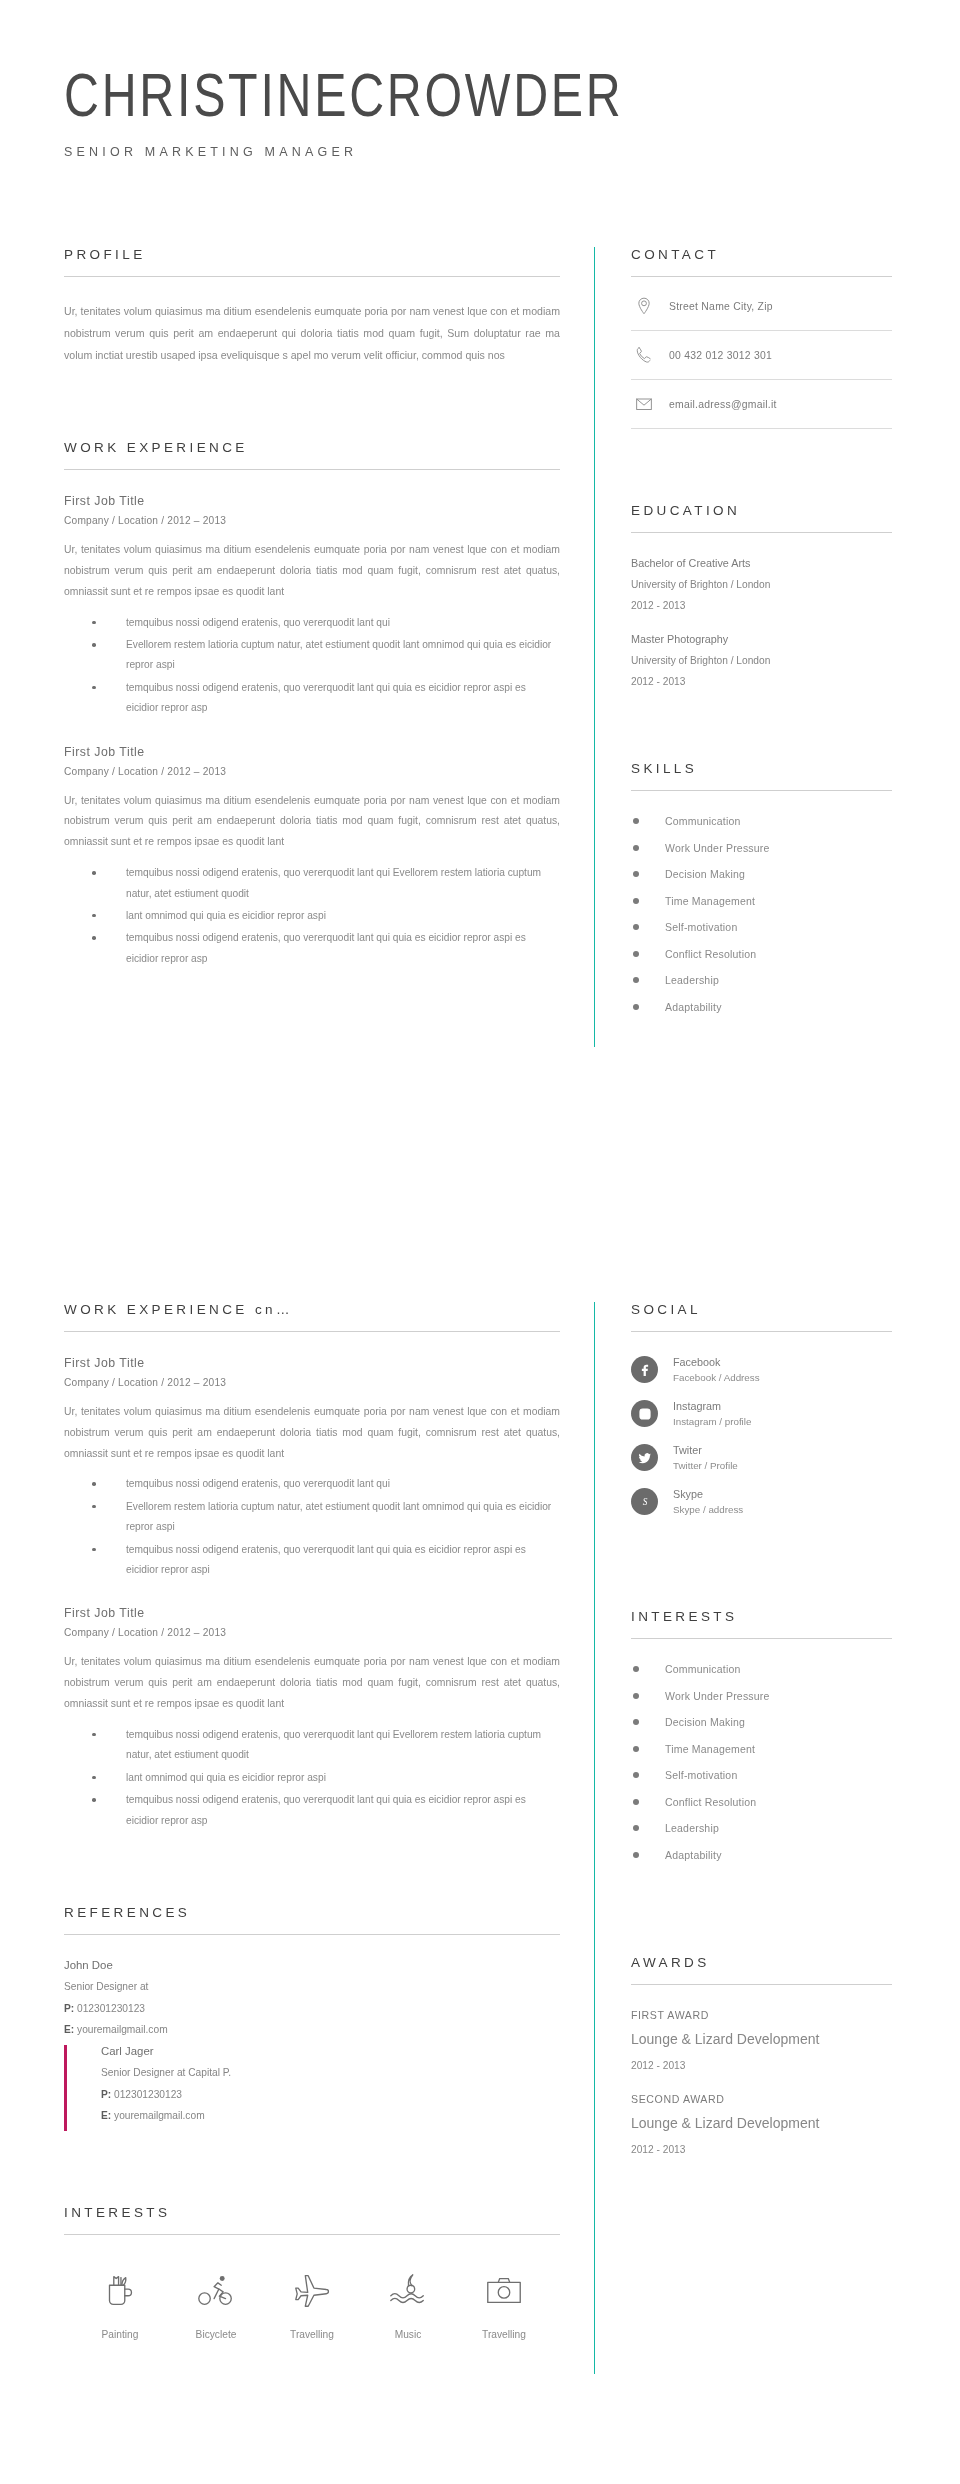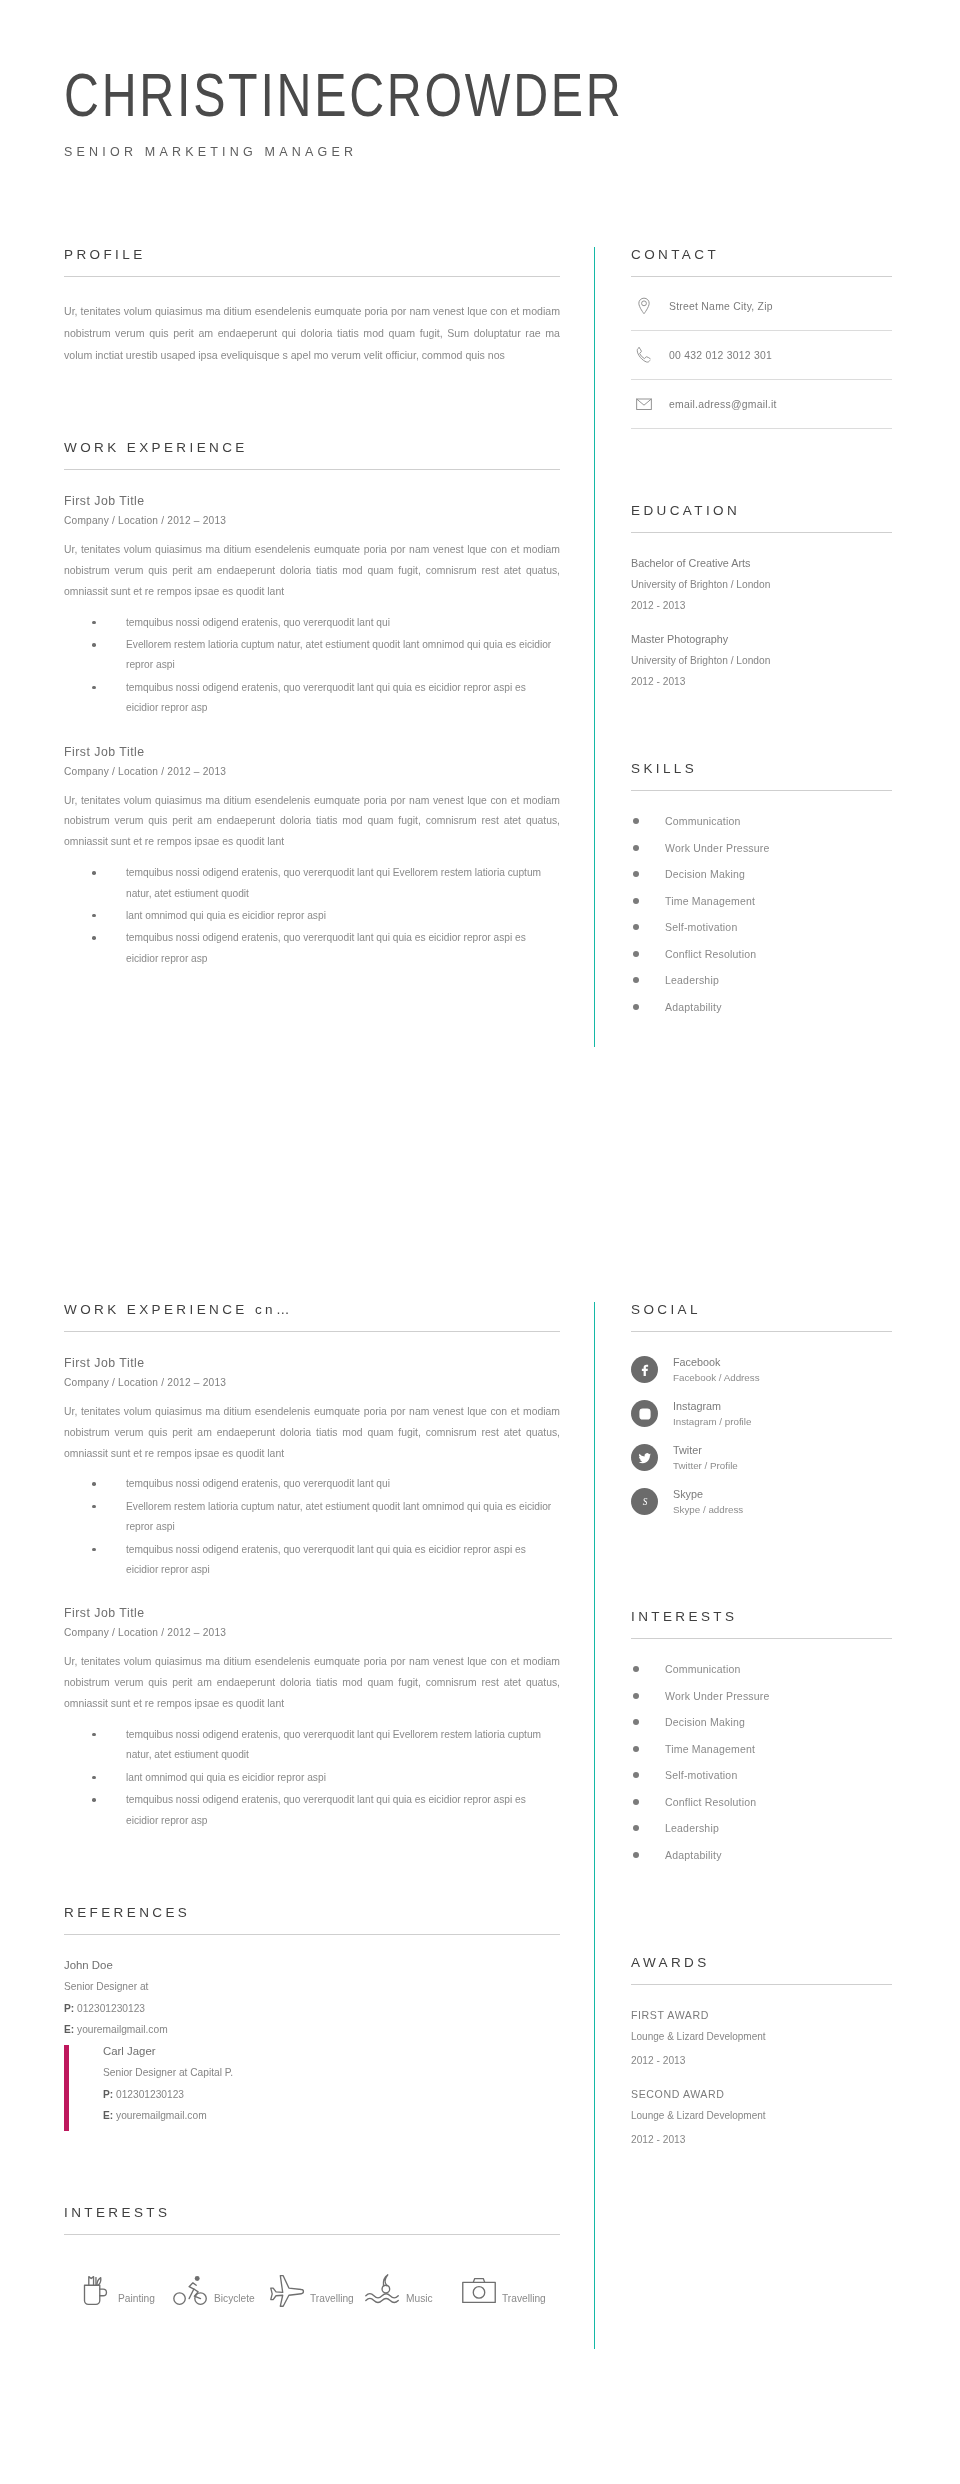--- a/index.html
+++ b/index.html
@@ -179,57 +179,57 @@
     display: flex; align-items: center; justify-content: center;
   }
   .social-badge svg { width: 16px; height: 16px; fill: #ffffff; }
   .social-name { font-size: 10.8px; color: #7b7b7b; margin-bottom: 4px; }
   .social-sub  { font-size: 9.8px; color: #8d8d8d; }
 
   
   .refs { display: flex; flex-direction: column; }
   .ref-col { width: 50%; padding-right: 26px; }
   .ref-col + .ref-col {
-    border-left: 5px solid #be185d;
+    border-left: 3px solid #be185d;
     padding-left: 34px;
     padding-right: 0;
   }
   .ref-name { font-size: 11.4px; color: #6f6f6f; margin-bottom: 10px; }
   .ref-role { font-size: 10.2px; color: #858585; margin-bottom: 11px; }
   .ref-line { font-size: 10.2px; color: #858585; margin-bottom: 10px; }
   .ref-line b { color: #5c5c5c; font-weight: 700; }
 
   
   .interests {
     display: flex;
     justify-content: space-between;
     padding: 10px 8px 0 8px;
   }
   .interest {
     display: flex;
-    flex-direction: row;
+    flex-direction: column;
     align-items: center;
     width: 96px;
   }
   .interest svg { width: 46px; height: 42px; }
   .interest-label {
     margin-top: 14px;
     font-size: 10.2px;
     color: #8a8a8a;
   }
 
   
   .award { margin-bottom: 22px; }
   .award-title {
     font-size: 10.6px;
     letter-spacing: .6px;
     color: #7b7b7b;
     margin-bottom: 10px;
   }
-  .award-org  { font-size: 10px; color: #878787; margin-bottom: 13px; }
+  .award-org  { font-size: 14px; color: #878787; margin-bottom: 13px; }
   .award-year { font-size: 10.2px; color: #878787; }
 
   .spacer-60 { height: 60px; }
   .spacer-40 { height: 40px; }
 </style>
 </head>
 <body>
 
 <div class="page page-one">
 

